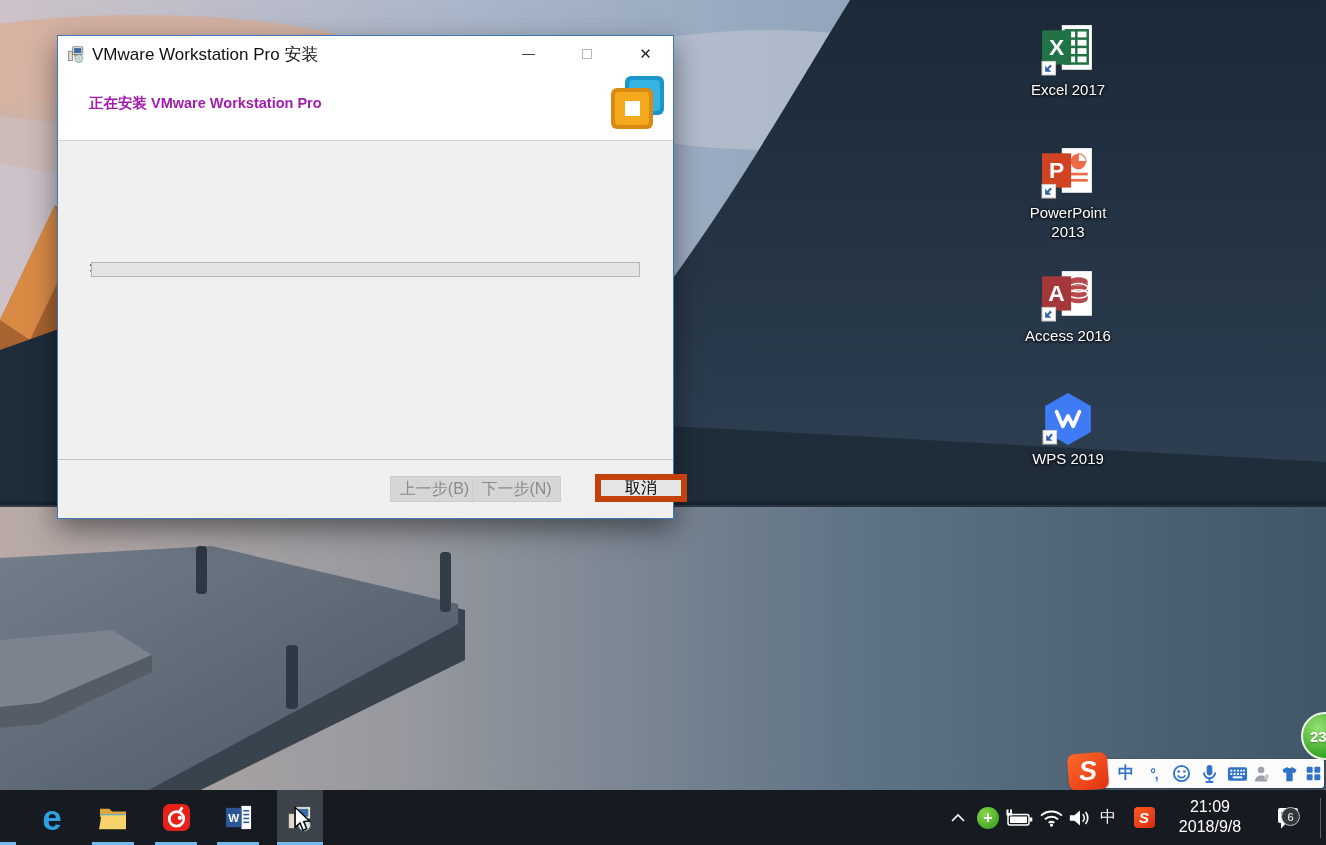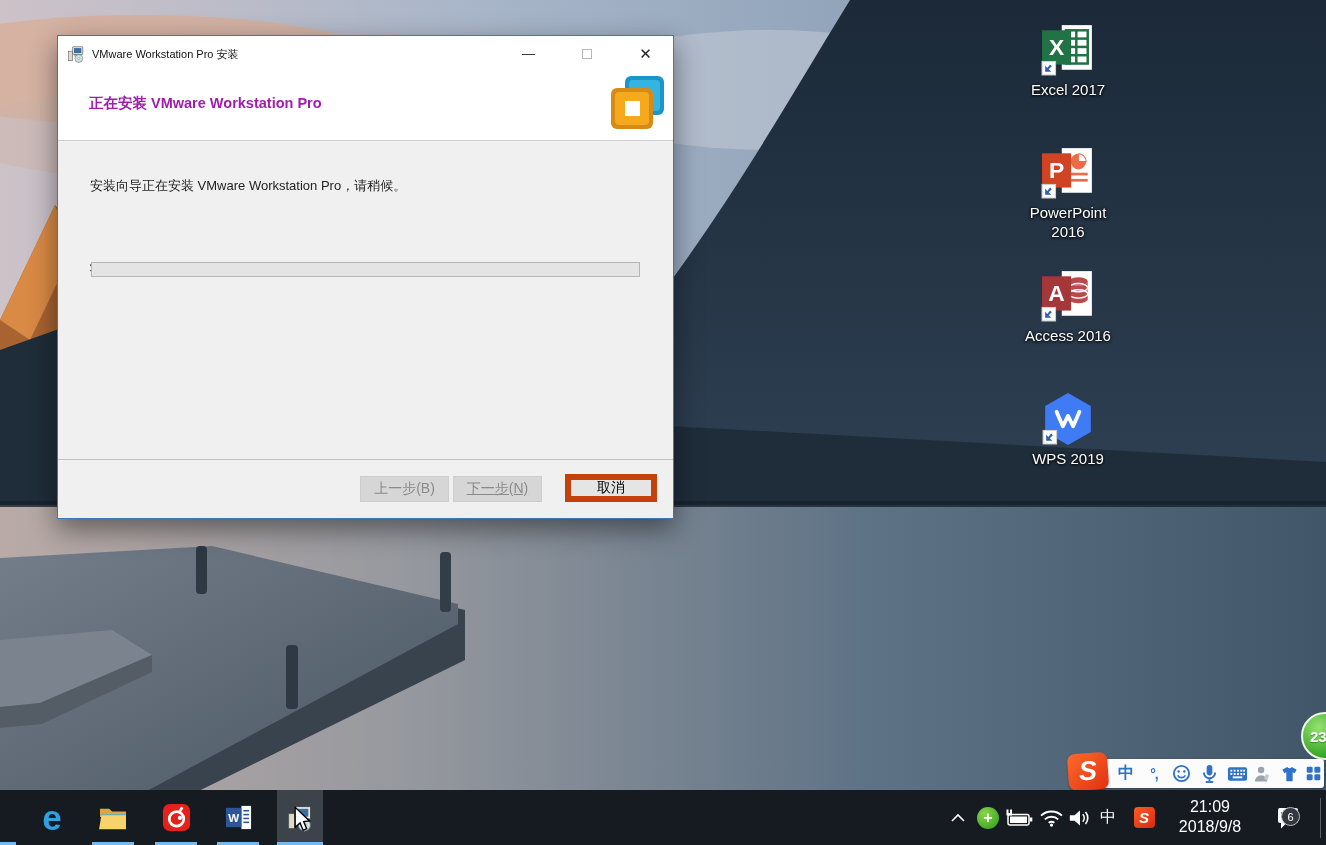--- a/index.html
+++ b/index.html
@@ -14,40 +14,40 @@
   .dicon { position:absolute; left:1008px; width:120px; display:flex; flex-direction:column; align-items:center; cursor:default; }
   .dicon svg { width:54px; height:54px; }
   .dlabel { margin-top:4px; color:#fff; font-size:15px; line-height:19px; text-align:center;
             text-shadow:0 1px 3px rgba(0,0,0,.95), 0 0 3px rgba(0,0,0,.8); }
 
   
   #dialog { position:absolute; left:57px; top:35px; width:617px; height:484px;
             background:#f0f0f0; border:1px solid #3c77b9; box-shadow:0 10px 26px rgba(0,0,0,.45); }
   #titlebar { position:absolute; left:0; top:0; width:100%; height:36px; background:#fff; display:flex; align-items:center; }
   #titlebar .ticon { margin-left:9px; width:18px; height:18px; }
-  #titlebar .ttext { margin-left:7px; font-size:11px; color:#111; }
+  #titlebar .ttext { margin-left:7px; font-size:17px; color:#111; }
   .wctl { position:absolute; top:0; width:45px; height:35px; display:flex; align-items:center; justify-content:center;
           font-size:13px; color:#222; }
   #btn-min { left:448px; }
   #btn-max { left:506px; }
   #btn-close { left:565px; font-size:15px; }
   .maxbox { width:10px; height:10px; border:1px solid #b9b9b9; }
   #dlg-header { position:absolute; left:0; top:36px; width:100%; height:69px; background:#fff; border-bottom:1px solid #cfcfcf; }
   #dlg-heading { position:absolute; left:31px; top:22px; font-size:14.5px; font-weight:bold; color:#a21caf; }
   #vmw-logo { position:absolute; right:7px; top:2px; width:57px; height:58px; }
   #dlg-bodytext { position:absolute; left:32px; top:141px; font-size:13px; color:#222; }
   #dlg-statuslabel { position:absolute; left:32px; top:199px; font-size:13px; color:#222;margin-top:25px; }
   #progress-track { position:absolute; left:33px; top:226px; width:549px; height:15px;
                     background:#e4e4e4; border:1px solid #b5b5b5; }
   #progress-fill { height:100%; width:0; background:#06b025; }
   #dlg-footer-sep { position:absolute; left:0; top:423px; width:100%; height:1px; background:#c3c3c3; }
-  .dbtn { position:absolute; top:440px; width:89px; height:26px; font-size:14px; display:flex; align-items:center; justify-content:center; }
+  .dbtn { position:absolute; top:440px; width:89px; height:26px; font-size:16px; display:flex; align-items:center; justify-content:center;margin-left:30px; }
   .dbtn.disabled { background:#d6d6d6; border:1px solid #cdcdcd; color:#8a8a8a; }
   #btn-back { left:302px; }
-  #btn-next { left:395px;text-decoration:underline; }
+  #btn-next { left:384px; }
   #btn-cancel { left:507px; top:438px; width:92px; height:28px; background:#e5e5e5; border:6px solid #c2410c; color:#000; cursor:pointer; }
 
   
   #sogou-bar { position:absolute; left:1098px; top:759px; width:226px; height:29px; background:#fcfcfd;
                border-radius:3px; box-shadow:0 1px 3px rgba(0,0,0,.4); }
   .sg-item { position:absolute; top:0; width:24px; height:29px; display:flex; align-items:center; justify-content:center; }
   #sogou-logo { position:absolute; left:1068px; top:753px; width:40px; height:37px; border-radius:8px;
                 background:linear-gradient(140deg,#ff6a2b,#e03110); display:flex; align-items:center; justify-content:center;
                 transform:rotate(-4deg); box-shadow:0 1px 2px rgba(0,0,0,.4); }
   #sogou-logo span { color:#fff; font-weight:bold; font-style:italic; font-size:27px; line-height:1; }
@@ -151,21 +151,21 @@
       <path d="M36,16 L36,8.5 A7.5,7.5 0 0 1 43.5,16 Z" fill="#fff" stroke="#ed6c47" stroke-width="1"></path>
       <line x1="28" y1="28" x2="45" y2="28" stroke="#ed6c47" stroke-width="2.6"></line>
       <line x1="28" y1="34" x2="45" y2="34" stroke="#ed6c47" stroke-width="2.6"></line>
       <rect x="1" y="8" width="28" height="33" fill="#d04423"></rect>
       <text x="15" y="32" text-anchor="middle" font-size="22" font-weight="bold" fill="#fff">P</text>
       <rect x="1" y="38" width="13" height="13" fill="#fff" stroke="#cfcfcf"></rect>
       <path d="M4,41 L10,41 L10,47 L8,44.8 L5.2,48 L3.6,46.4 L6.6,43.4 Z" fill="#2f5fb0" transform="rotate(180 7 44.5)"></path>
     </svg>
     <div class="dlabel">
       <span>PowerPoint</span><br>
-      <span>2016</span>
+      <span>2013</span>
     </div>
   </div>
 
   <div class="dicon" style="top:268px;">
     <svg viewBox="0 0 52 52">
       <rect x="20" y="3" width="29" height="43" fill="#ffffff"></rect>
       <ellipse cx="36" cy="13" rx="9" ry="4" fill="#b84a4e"></ellipse>
       <path d="M27,13 L27,30 A9,4 0 0 0 45,30 L45,13 A9,4 0 0 1 27,13 Z" fill="#b84a4e"></path>
       <ellipse cx="36" cy="19" rx="9" ry="4" fill="none" stroke="#fff" stroke-width="1.4"></ellipse>
       <ellipse cx="36" cy="25" rx="9" ry="4" fill="none" stroke="#fff" stroke-width="1.4"></ellipse>
@@ -213,21 +213,20 @@
       <div id="dlg-heading">正在安装 VMware Workstation Pro</div>
       <svg id="vmw-logo" viewBox="0 0 57 58">
         <rect x="16" y="2" width="39" height="39" rx="6" fill="#1a96c8"></rect>
         <rect x="20" y="6" width="31" height="31" rx="4" fill="#35b4e2"></rect>
         <rect x="2" y="14" width="42" height="41" rx="6" fill="#d98a14"></rect>
         <rect x="6" y="18" width="34" height="33" rx="4" fill="#f5a91d"></rect>
         <rect x="16" y="27" width="15" height="15" fill="#ffffff"></rect>
       </svg>
     </div>
 
-    <div id="dlg-bodytext">安装向导正在安装 VMware Workstation Pro，请稍候。</div>
     <div id="dlg-statuslabel">状态:</div>
     <div id="progress-track">
       <div id="progress-fill"></div>
     </div>
 
     <div id="dlg-footer-sep"></div>
     <div class="dbtn disabled" id="btn-back">上一步(B)</div>
     <div class="dbtn disabled" id="btn-next">下一步(N)</div>
     <div class="dbtn" id="btn-cancel">取消</div>
   </div>

